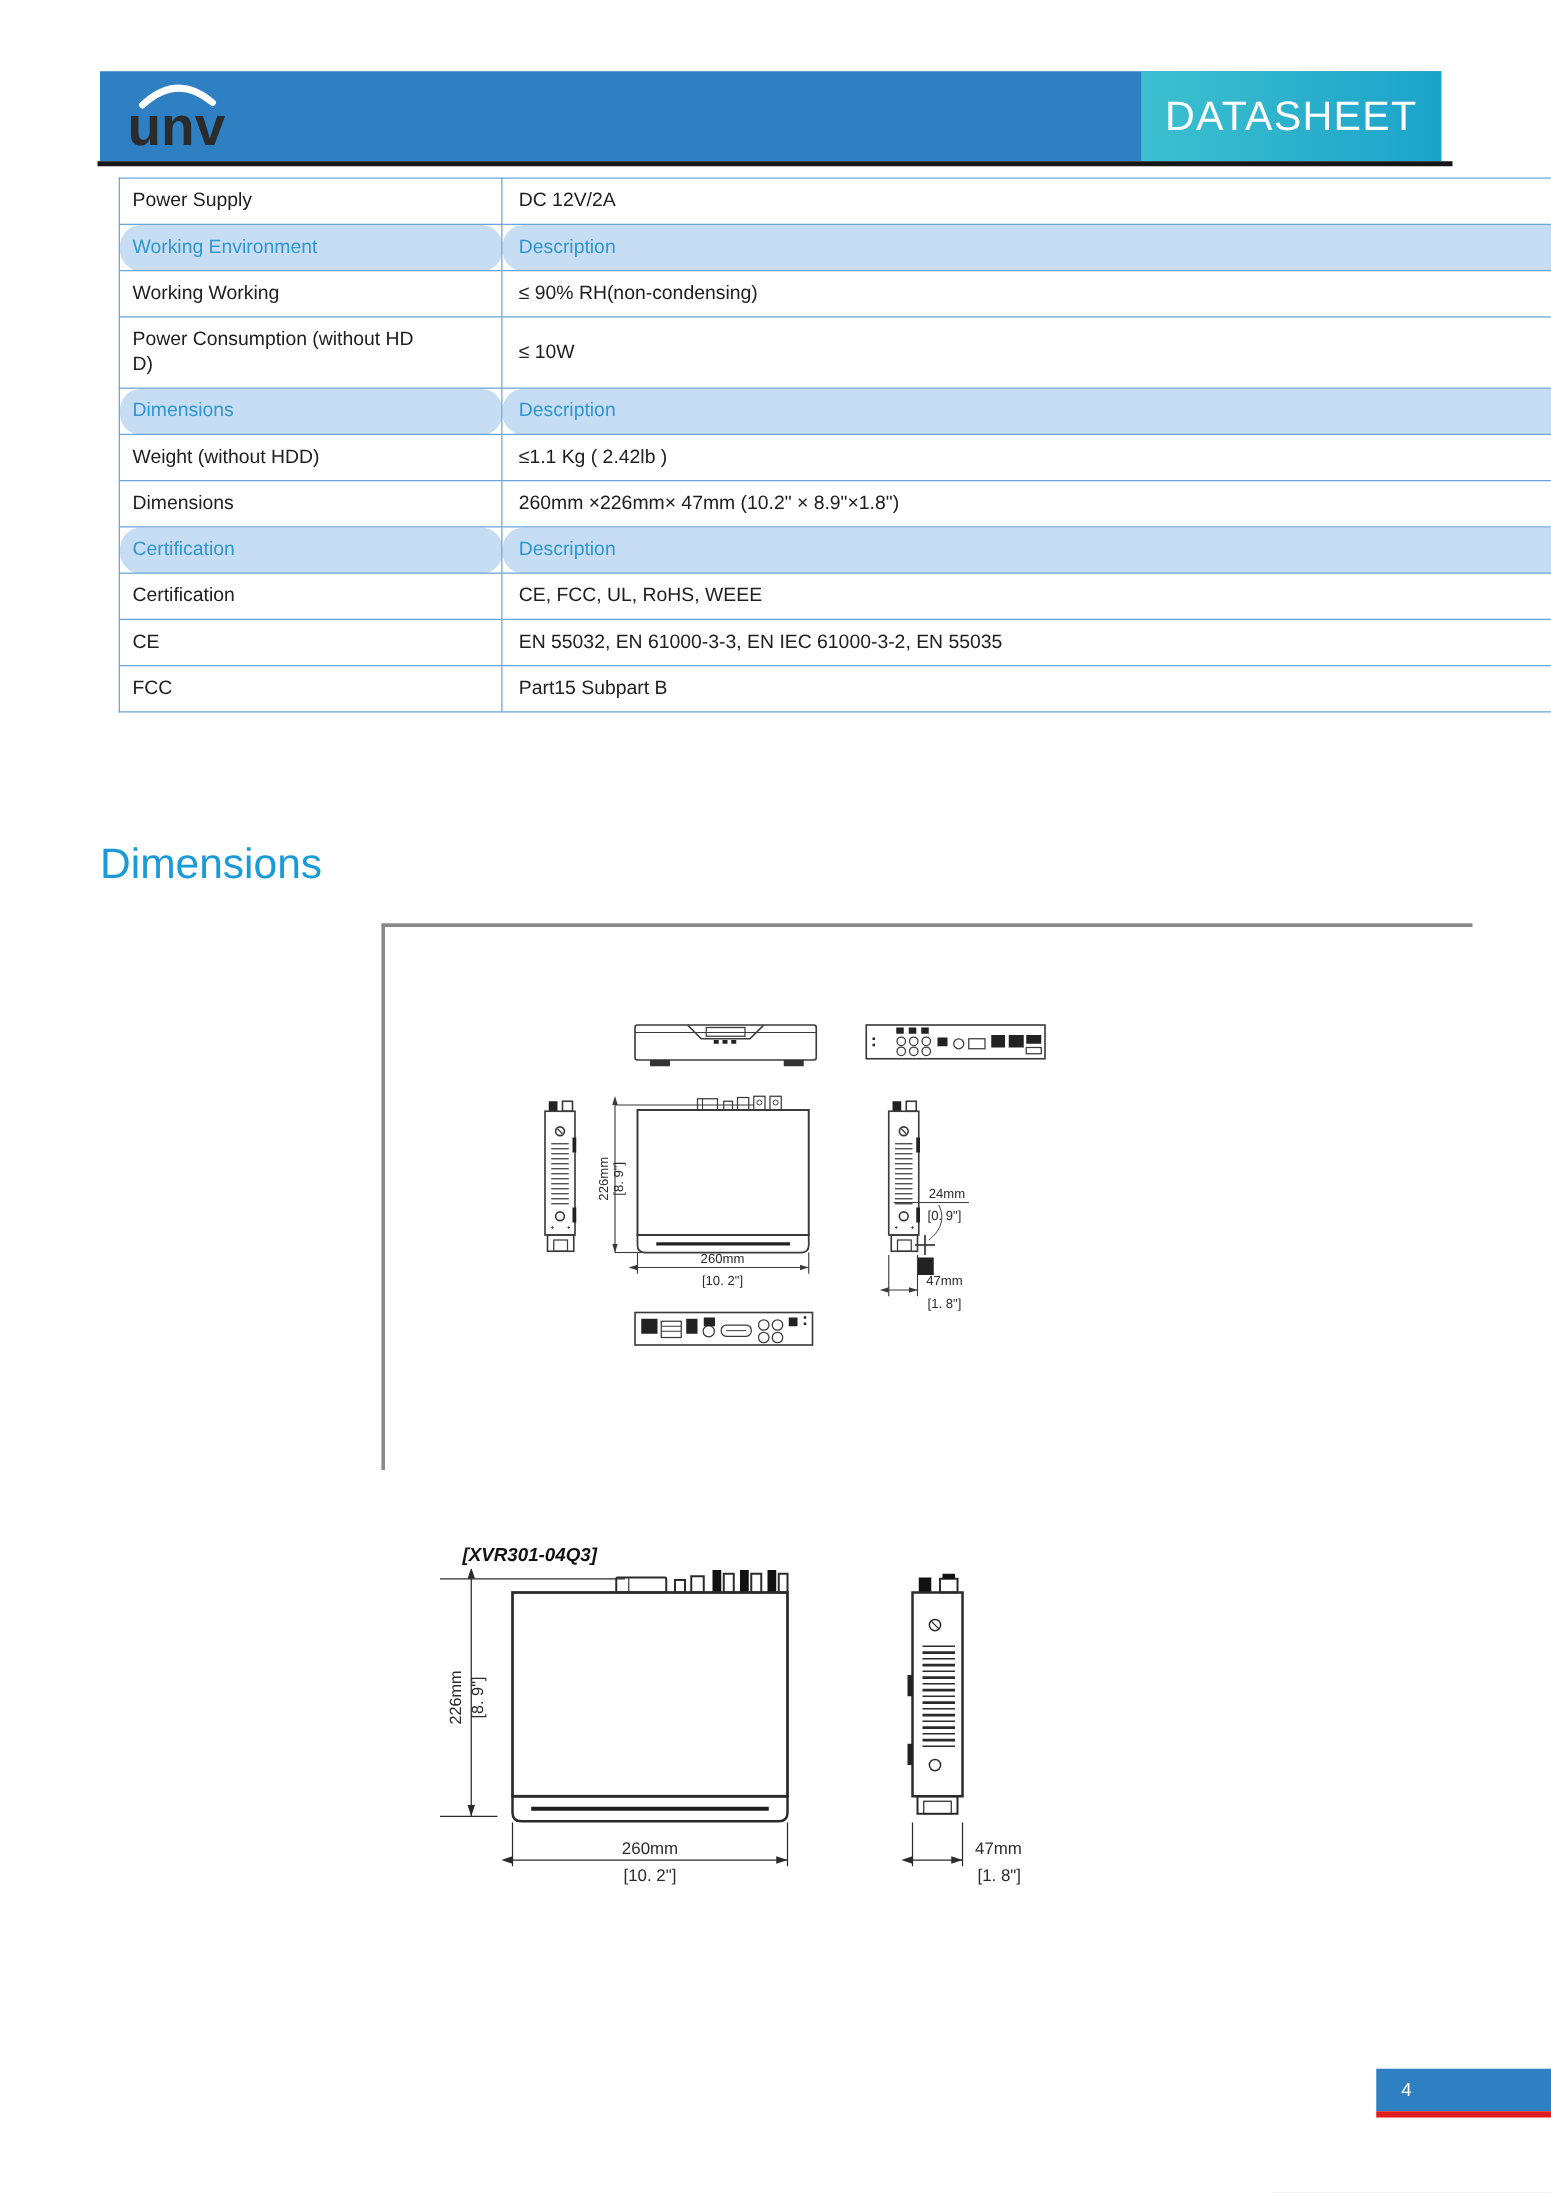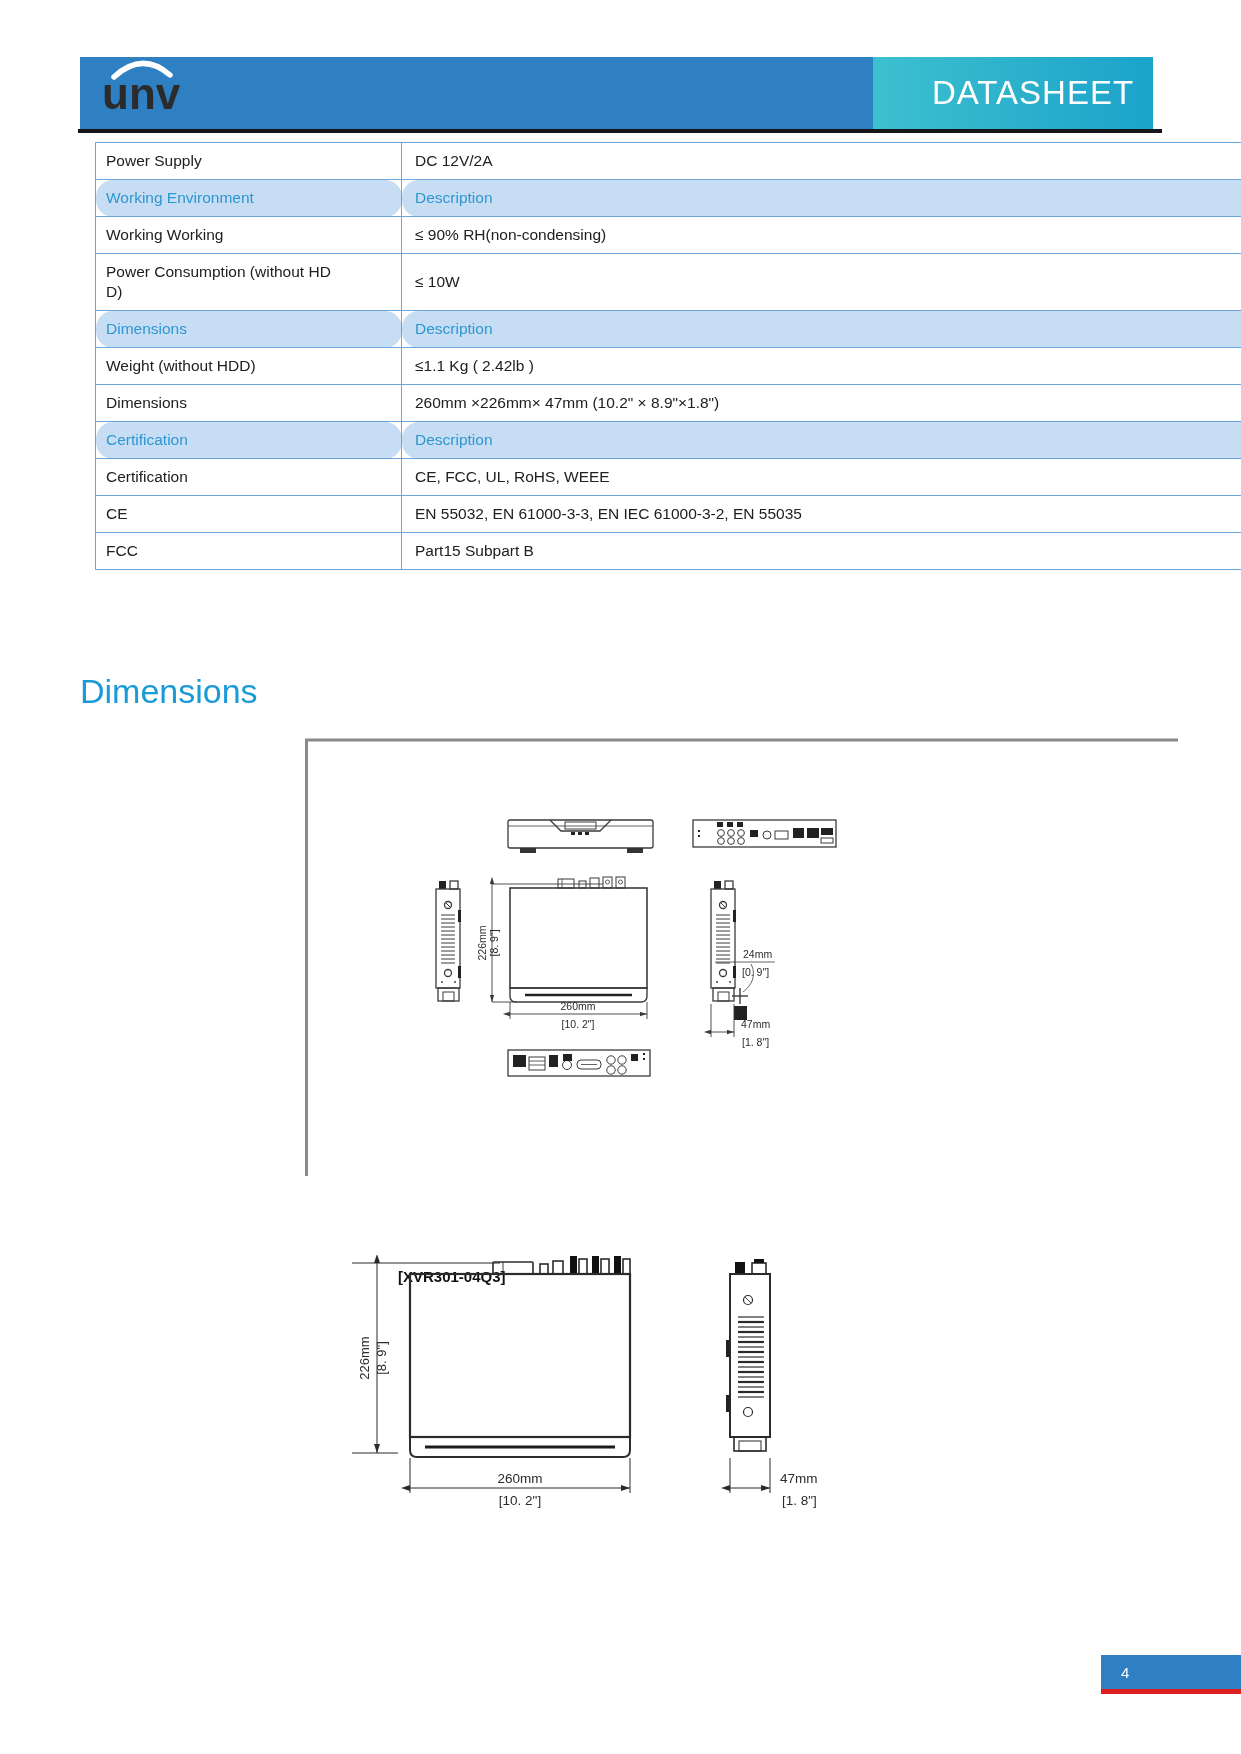--- a/index.html
+++ b/index.html
@@ -1,45 +1,45 @@
 <!DOCTYPE html>
 <html><head>
 <meta charset="utf-8">
 <style>
   html,body{margin:0;padding:0;background:#e8e8e8;}
   .page{position:relative;width:1241px;height:1754px;background:#ffffff;margin:0 auto;
         font-family:"Liberation Sans",sans-serif;color:#202020;overflow:hidden;}
 
   
   .header-bar{position:absolute;left:80px;top:57px;width:1073px;height:72px;
-              background:#2E80C3;display:flex;align-items:flex-start;}
+              background:#2E80C3;display:flex;align-items:center;}
   .logo{margin-left:20px;width:100px;height:58px;}
   .banner{position:absolute;right:0;top:0;width:240px;height:72px;
           background:linear-gradient(to right,#3DC0CF,#1BA3CA);
           display:flex;align-items:center;justify-content:center;
-          color:#ffffff;font-size:33px;letter-spacing:1px;padding-left:40px;}
+          color:#ffffff;font-size:33px;letter-spacing:1px;}
   .header-rule{position:absolute;left:78px;top:129px;width:1084px;height:4px;background:#161618;}
 
   
   .spec{position:absolute;left:95px;top:142px;width:1196px;border-collapse:collapse;
         table-layout:fixed;font-size:15.5px;}
   .spec td{border:1px solid #6BA5D9;padding:8px 10px;line-height:20px;vertical-align:middle;
            background:#ffffff;color:#202020;}
   .spec td.k{width:285px;white-space:pre-line;}
   .spec td.v{padding-left:13px;}
   .spec tr.sec td{background:#C7DDF3;color:#2E96D2;border-radius:17px;}
 
   
   .h1{position:absolute;left:80px;top:672px;font-size:34px;color:#1A9AD7;font-weight:400;}
 
   
   .fig1{position:absolute;left:305px;top:738px;}
   .fig2{position:absolute;left:340px;top:1255px;}
-  .model-label{position:absolute;left:370px;top:1268px;font-size:15px;font-weight:bold;
-               color:#111111;margin-left:28px;}
+  .model-label{position:absolute;left:370px;top:1236px;font-size:15px;font-weight:bold;
+               font-style:italic;color:#111111;}
   svg text{font-family:"Liberation Sans",sans-serif;fill:#2B2B2B;}
 
   
   .footer{position:absolute;left:1101px;top:1655px;width:140px;height:39px;}
   .footer .pgbox{height:34px;background:#2E80C3;color:#ffffff;display:flex;align-items:center;
                  font-size:15px;padding-left:20px;}
   .footer .redline{height:5px;background:#E11E1E;}
 </style>
 </head>
 <body>

